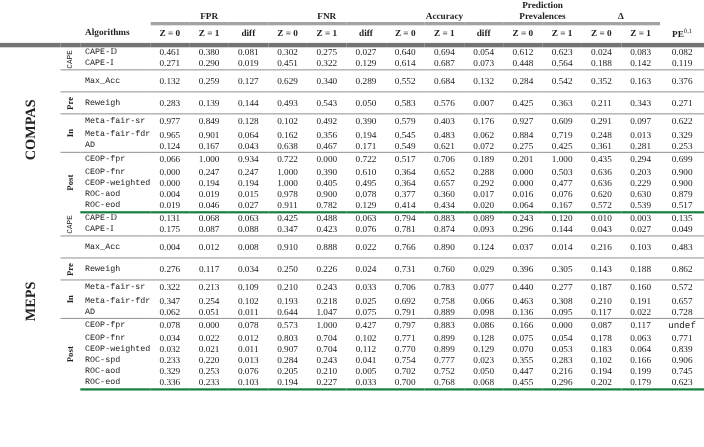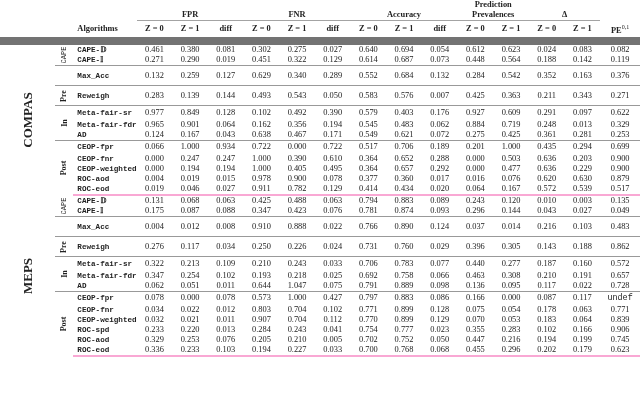--- a/index.html
+++ b/index.html
@@ -1,32 +1,32 @@
 <!DOCTYPE html>
 <html><head>
 <meta charset="utf-8">
 <style>
   html,body{margin:0;padding:0;background:#fff;}
   body{width:640px;height:406px;overflow:hidden;font-family:"Liberation Serif","DejaVu Serif",serif;color:#222;}
   table{border-collapse:collapse;width:640px;font-size:8.4px;}
   td,th{padding:0;text-align:center;white-space:nowrap;line-height:10px;}
   .hdr1 th{font-weight:bold;font-size:8.4px;height:14px;vertical-align:bottom;}
   .hdr2 th{font-weight:bold;height:16px;vertical-align:middle;}
-  .grpline{border-bottom:1px solid #a3a3a3;}
-  .topline{border-bottom:8px solid #737373;}
-  .mono{font-family:"Liberation Mono","DejaVu Sans Mono",monospace;text-align:left;font-size:7.6px;padding-left:4px;font-weight:bold;}
+  .grpline{border-bottom:3px solid #a3a3a3;}
+  .topline{border-bottom:4px solid #737373;}
+  .mono{font-family:"Liberation Mono","DejaVu Sans Mono",monospace;text-align:left;font-size:7.6px;padding-left:4px;}
   .algo-h{text-align:left;padding-left:4px;}
   .ds{font-weight:bold;font-size:13px;width:34px;}
   .ds span{display:inline-block;transform:rotate(-90deg);white-space:nowrap;}
   .cat{width:18px;font-weight:bold;font-size:8px;}
   .cat span{display:inline-block;transform:rotate(-90deg);white-space:nowrap;}
   .cat.mono-cat span{font-family:"Liberation Mono",monospace;font-weight:normal;font-size:7px;}
   tr.sep td.cell{border-top:1px solid #999;}
   tr.sep td.cat{border-top:1px solid #999;}
-  tr.dsend td{border-bottom:2px solid #f9a8d4;}
+  tr.dsend td{border-bottom:2px solid #15803d;}
   .pe{width:40px;}
   .num{width:36px;}
 </style>
 </head>
 <body>
 
 <table>
   <thead>
     <tr class="hdr1">
       <th colspan="3"></th>

